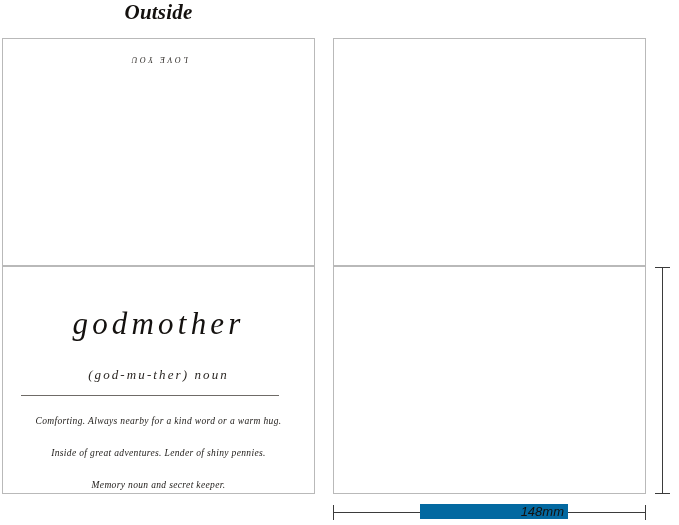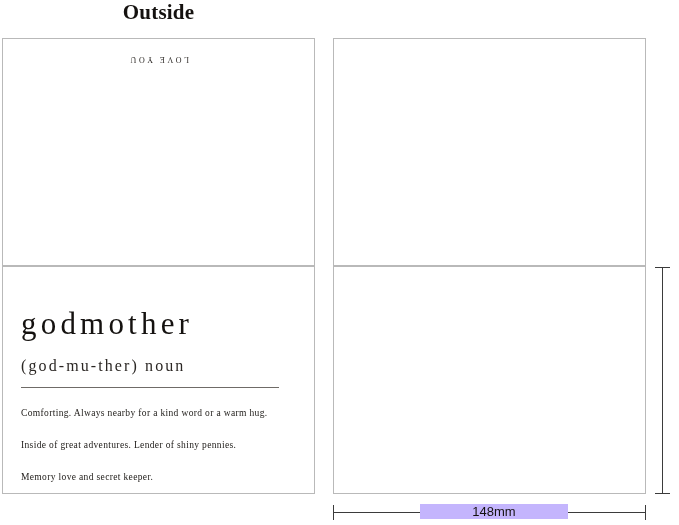--- a/index.html
+++ b/index.html
@@ -12,20 +12,21 @@
     height: 525px;
     position: relative;
     font-family: "Liberation Serif", serif;
     overflow: hidden;
   }
   .stage {
     position: absolute;
     left: 0; top: 0;
     width: 679px;
     height: 525px;
+    font-style: italic;
   }
   
   .col-heading {
     position: absolute;
     font-family: "Liberation Serif", serif;
     font-weight: bold;
     font-size: 21px;
     color: #14110f;
     text-align: center;
     letter-spacing: 0.2px;
@@ -59,33 +60,34 @@
     color: #2b2724;
     text-transform: uppercase;
   }
 
   
   .def-wrap {
     position: absolute;
     left: 18px;
     right: 18px;
     top: 40px;
+    text-align: center;
   }
   .def-word {
     font-family: "Liberation Serif", serif;
     font-size: 31px;
     letter-spacing: 4.2px;
     color: #14110f;
     line-height: 1.1;
     white-space: nowrap;
   }
   .def-pron {
-    margin-top: 16px;
+    margin-top: 26px;
     font-family: "Liberation Serif", serif;
-    font-size: 16px;
+    font-size: 13px;
     letter-spacing: 2.1px;
     color: #2b2724;
   }
   .def-rule {
     margin-top: 12px;
     width: 258px;
     height: 1px;
     background: #6f6b67;
   }
   .def-line {
@@ -112,22 +114,22 @@
   #dim-v-line   { left: 662px; top: 267px; width: 1px; height: 227px; }
   #dim-v-cap-t  { left: 655px; top: 267px; width: 15px; height: 1px; }
   #dim-v-cap-b  { left: 655px; top: 493px; width: 15px; height: 1px; }
   
   #dim-h-line   { left: 333px; top: 512px; width: 313px; height: 1px; }
   #dim-h-cap-l  { left: 333px; top: 505px; width: 1px; height: 15px; }
   #dim-h-cap-r  { left: 645px; top: 505px; width: 1px; height: 15px; }
   #dim-h-label  {
     left: 420px; top: 504px;
     width: 140px;
-    text-align: center;
-    background: #c4b5fd;
+    text-align: right;
+    background: #0369a1;
     padding: 0 4px;
   }
 </style>
 </head>
 <body>
 
 <div class="stage">
 
   <div class="col-heading" id="heading-outside">Outside</div>
   <div class="col-heading" id="heading-inside">Inside</div>
@@ -136,21 +138,21 @@
     <div class="back-text">love you</div>
   </div>
 
   <div class="panel" id="panel-outside-bottom">
     <div class="def-wrap">
       <div class="def-word">godmother</div>
       <div class="def-pron">(god-mu-ther) noun</div>
       <div class="def-rule"></div>
       <div class="def-line">Comforting. Always nearby for a kind word or a warm hug.</div>
       <div class="def-line">Inside of great adventures. Lender of shiny pennies.</div>
-      <div class="def-line">Memory love and secret keeper.</div>
+      <div class="def-line">Memory noun and secret keeper.</div>
     </div>
   </div>
 
   <div class="panel" id="panel-inside-top"></div>
   <div class="panel" id="panel-inside-bottom"></div>
 
   <div class="dim-line" id="dim-v-line"></div>
   <div class="dim-line" id="dim-v-cap-t"></div>
   <div class="dim-line" id="dim-v-cap-b"></div>
 

